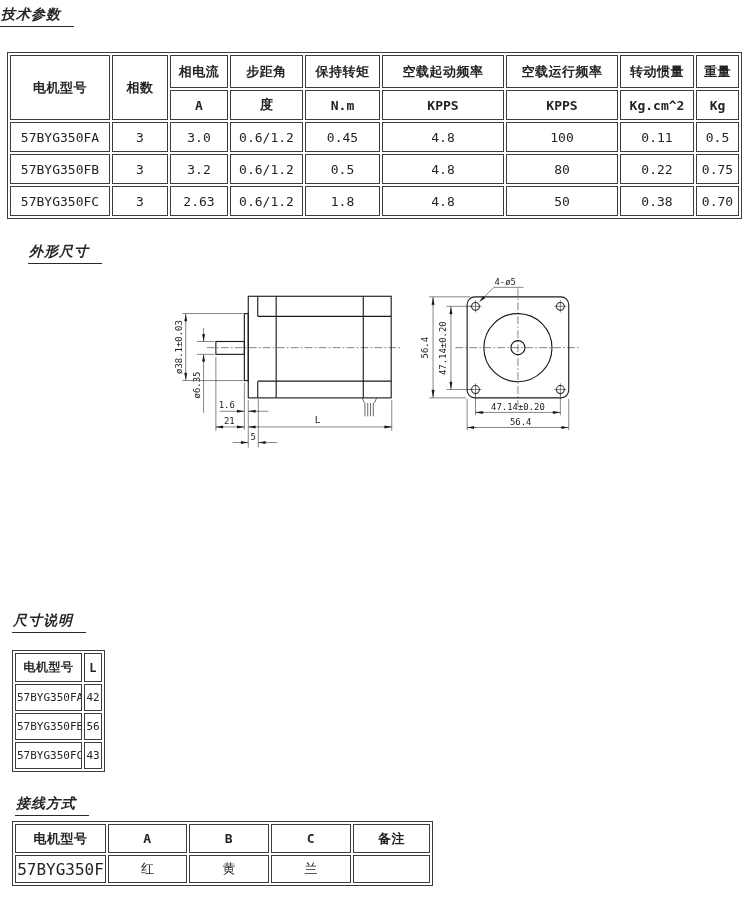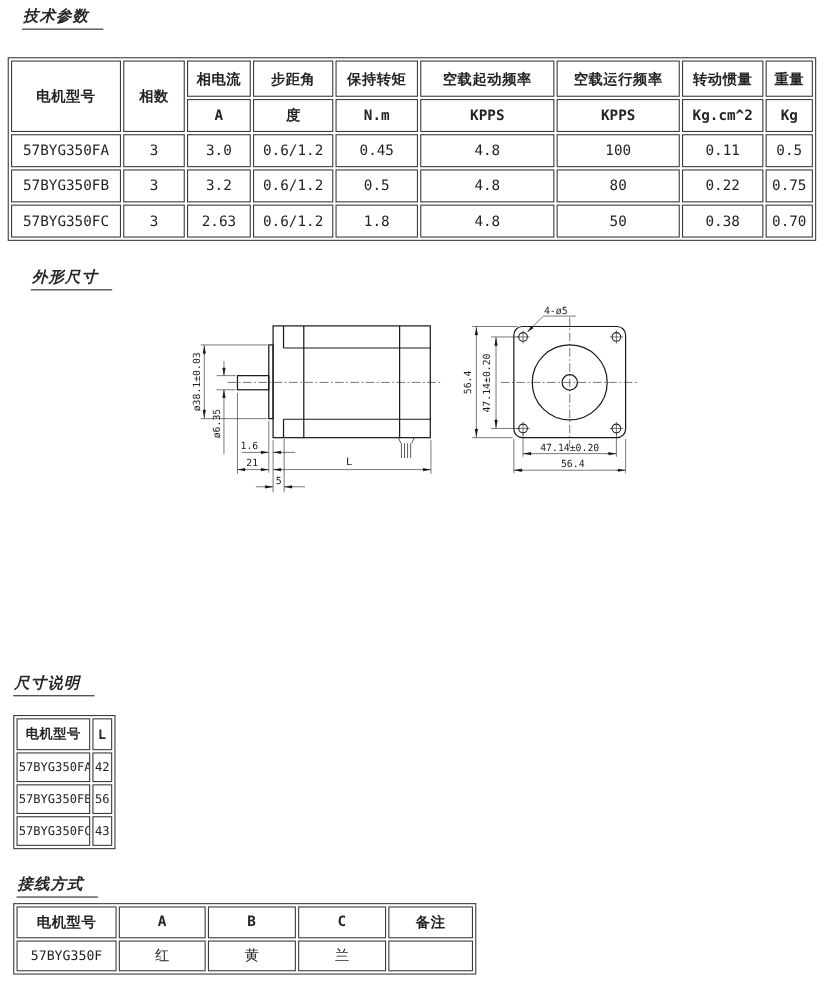--- a/index.html
+++ b/index.html
@@ -36,21 +36,21 @@
     fill:#1c1c1c;font-size:16px;
   }
   .objline{stroke:#1a1a1a;stroke-width:2;fill:none;}
   .thinline{stroke:#222;stroke-width:1.2;fill:none;}
   .dimline{stroke:#262626;stroke-width:1;fill:none;}
   .ctr{stroke:#222;stroke-width:1;fill:none;stroke-dasharray:14 4 3 4;}
 </style>
 </head>
 <body>
 
-<div class="abs sec-title" style="left:20px;top:6px;text-align:center;">
+<div class="abs sec-title" style="left:0;top:6px;text-align:center;">
   <span>技术参数</span>
 </div>
 
 <table class="grid abs" id="tech-table" style="left:7px;top:52px;width:735px;">
   <colgroup>
     <col style="width:100px">
       <col style="width:56px">
       <col style="width:58px">
     <col style="width:73px">
       <col style="width:75px">
@@ -251,20 +251,20 @@
   </colgroup>
   <tbody>
       <tr style="height:29px">
     <td class="hd">电机型号</td>
     <td class="hd mono">A</td>
     <td class="hd mono">B</td>
     <td class="hd mono">C</td>
     <td class="hd">备注</td>
   </tr>
   <tr style="height:28px">
-    <td class="mono" style="font-size:12px">57BYG350F</td>
+    <td class="mono" style="font-size:16px">57BYG350F</td>
     <td>红</td>
     <td>黄</td>
     <td>兰</td>
     <td class="empty"></td>
   </tr>
 </tbody>
   </table>
 
 </body></html>

